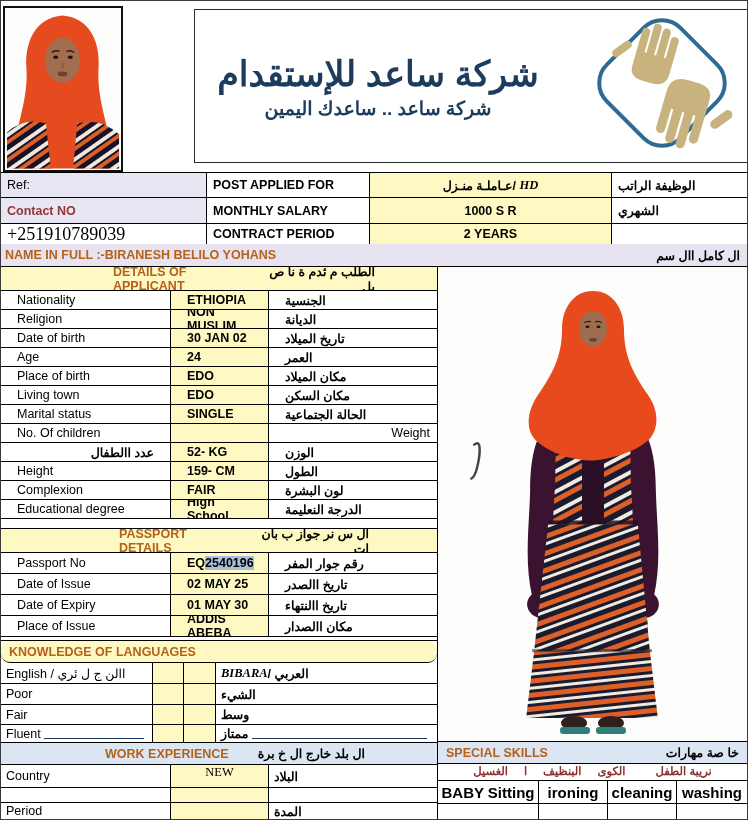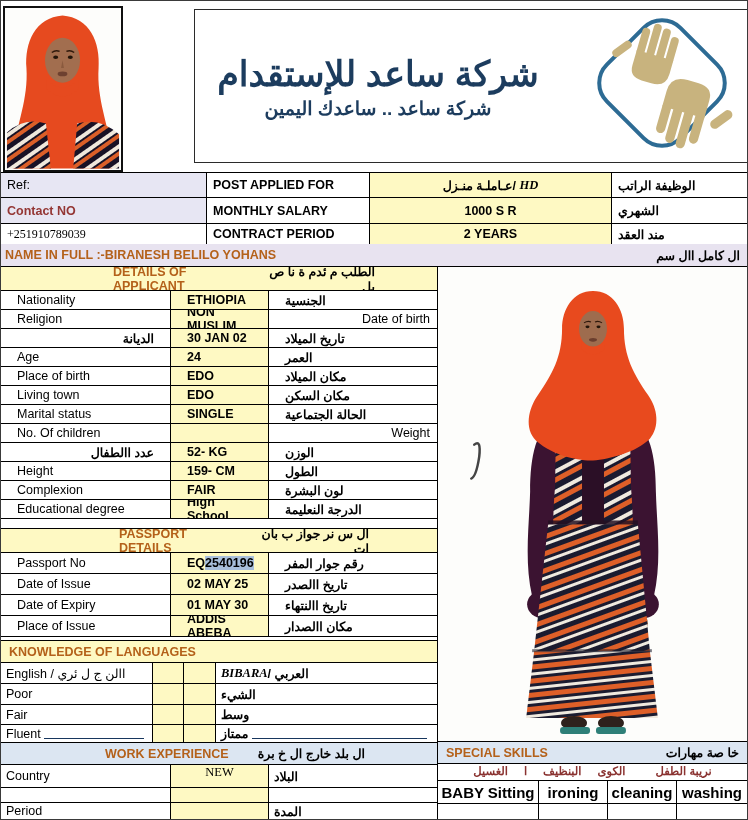--- a/index.html
+++ b/index.html
@@ -38,21 +38,21 @@
   .namerow { position:absolute; top:243px; left:0; width:746px; height:23px; background:#E8E3F0; border-bottom:1px solid #000; display:flex; align-items:center; justify-content:space-between; padding:0 7px 0 4px; font-size:12.5px; }
 
   
   .main { position:absolute; top:266px; left:0; width:746px; height:553px; display:flex; }
   .left { width:437px; border-right:1px solid #000; }
   .right { width:309px; position:relative; }
 
   .sechead { height:24px; display:flex; align-items:center; justify-content:space-between; border-bottom:1px solid #000; font-size:12.5px; overflow:hidden; }
   .sh-details { padding:0 62px 0 112px; }
   .sh-pass { padding:0 68px 0 118px; }
-  .sh-know { height:22px; padding:0 8px; }
+  .sh-know { height:22px; padding:0 8px;border-radius:9px; }
   .sh-work { height:22px; padding:0 72px 0 104px; }
   .sh-skill { height:22px; padding:0 8px; }
 
   .grid3 { display:grid; grid-template-columns:170px 98px 168px; font-size:12.5px; }
   .grid3 > div { border-right:1px solid #000; border-bottom:1px solid #000; display:flex; align-items:center; padding:0 16px; overflow:hidden; }
   .grid3 > div:nth-child(3n) { border-right:none; padding-right:7px; justify-content:flex-end; }
   .drow { height:19px; } .prow { height:21px; }
   .cen { justify-content:center !important; }
   .spacer10 { height:10px; border-bottom:1px solid #000; }
   .spacer4 { height:4px; border-bottom:1px solid #000; }
@@ -142,24 +142,23 @@
     <div class="lavb">Ref:</div>
     <div class="b">POST APPLIED FOR</div>
     <div class="lav cen b"><span>عـاملـة منـزل/</span>&nbsp;<i class="serif">HD</i></div>
     <div class="arc b nr">الوظيفة الراتب</div>
 
     <div class="lavb maroon">Contact NO</div>
     <div class="b">MONTHLY SALARY</div>
     <div class="lav cen b">1000 S R</div>
     <div class="arc b nr">الشهري</div>
 
-    <div class="serif" style="font-size:12px">+251910789039</div>
+    <div class="serif" style="font-size:18px">+251910789039</div>
     <div class="b">CONTRACT PERIOD</div>
     <div class="lav cen b">2 YEARS</div>
-    <div class="arc b nr">مند العقد</div>
   </div>
 
   <div class="namerow">
     <span class="orange">NAME IN FULL :-BIRANESH BELILO YOHANS</span>
     <span class="ar">ال كامل اال سم</span>
   </div>
 
   <div class="main">
 
     <div class="left">
@@ -168,22 +167,22 @@
         <span class="orange">DETAILS OF APPLICANT</span>
         <span class="ar">الطلب م ئدم ة  نا ص بل</span>
       </div>
 
       <div class="grid3">
         <div class="drow">Nationality</div>
           <div class="drow lav b">ETHIOPIA</div>
           <div class="drow ar">الجنسية</div>
         <div class="drow">Religion</div>
           <div class="drow lav b">NON MUSLIM</div>
-          <div class="drow">Date of birth</div>
-        <div class="drow ar">الديانة</div>
+          <div class="drow ar">الديانة</div>
+        <div class="drow">Date of birth</div>
           <div class="drow lav b">30 JAN 02</div>
           <div class="drow ar">تاريخ الميلاد</div>
         <div class="drow">Age</div>
           <div class="drow lav b">24</div>
           <div class="drow ar">العمر</div>
         <div class="drow">Place of birth</div>
           <div class="drow lav b">EDO</div>
           <div class="drow ar">مكان الميلاد</div>
         <div class="drow">Living town</div>
           <div class="drow lav b">EDO</div>

